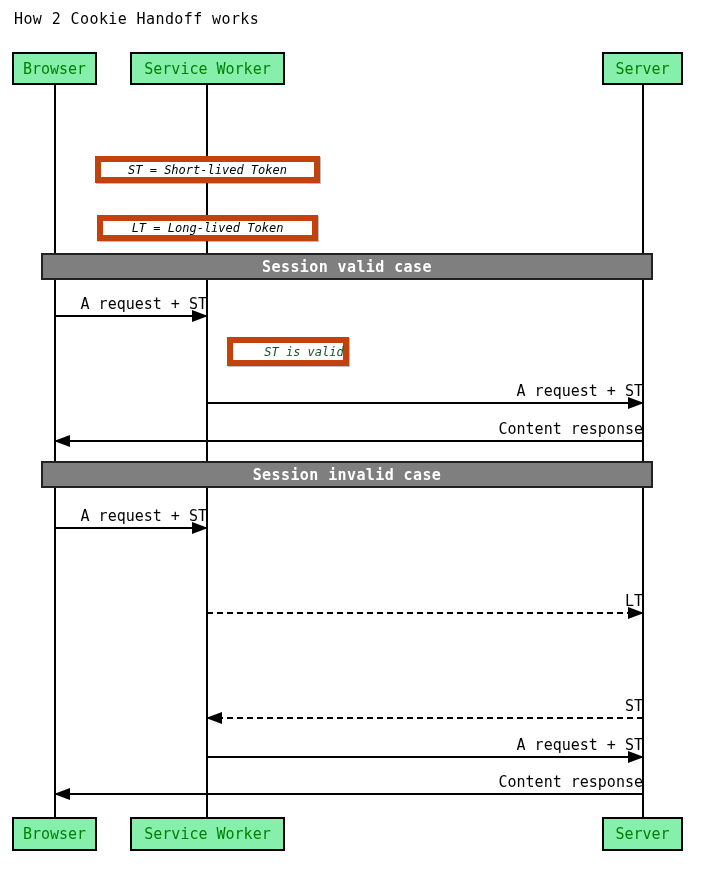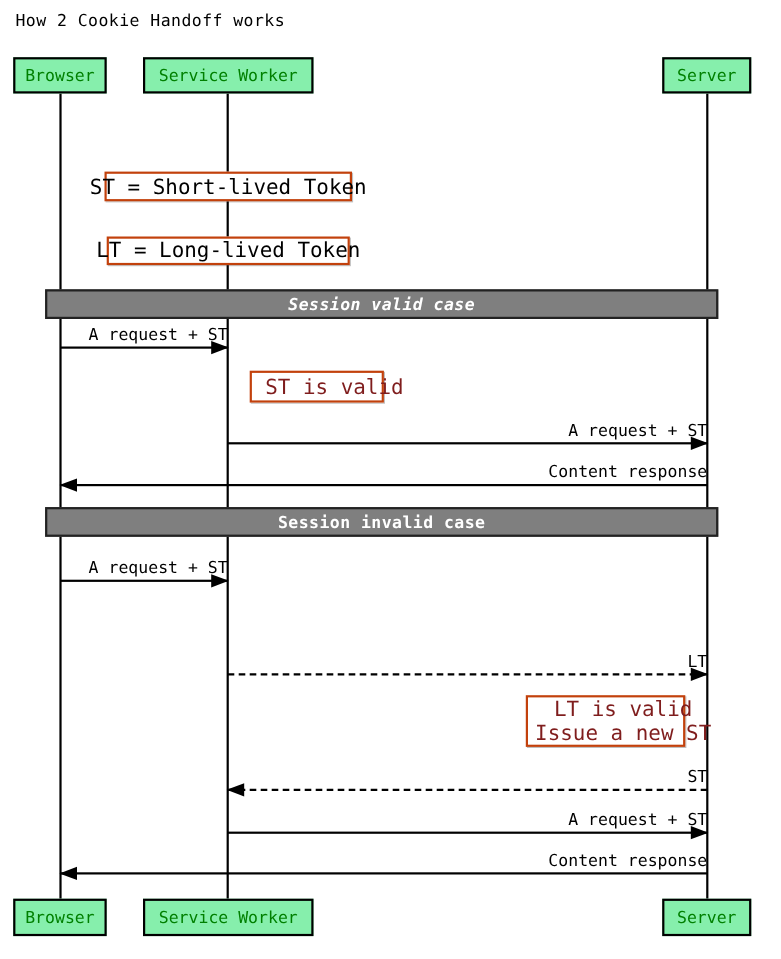--- a/index.html
+++ b/index.html
@@ -9,25 +9,25 @@
     color:#000;overflow:hidden;
   }
   .title{position:absolute;left:14px;top:10px;font-size:15px;letter-spacing:.4px;white-space:nowrap;}
   .lifeline{position:absolute;top:85px;height:732px;width:2px;background:#000;}
   .actor{
     position:absolute;box-sizing:border-box;border:2px solid #000;background:#86efac;
     display:flex;align-items:center;justify-content:center;
     color:#008000;font-size:15px;white-space:nowrap;
   }
   .note{
-    position:absolute;box-sizing:border-box;border:2px solid #c2410c;background:#fff;
+    position:absolute;box-sizing:border-box;border:6px solid #c2410c;background:#fff;
     display:flex;flex-direction:column;align-items:center;justify-content:center;
-    font-size:19px;white-space:nowrap;box-shadow:1px 1px 0 rgba(0,0,0,.25);
+    font-size:12px;white-space:nowrap;box-shadow:1px 1px 0 rgba(0,0,0,.25);font-style:italic;
   }
-  .note.blue{color:#7f1d1d;padding-left:32px;}
+  .note.blue{color:#14532d;padding-left:32px;}
   .note.red{color:#ff0000;}
   .section-bar{
     position:absolute;left:41px;width:612px;height:27px;box-sizing:border-box;
     background:#7f7f7f;border:2px solid #222;
     display:flex;align-items:center;justify-content:center;
     color:#fff;font-weight:bold;font-size:15px;letter-spacing:.4px;
   }
   .msg{position:absolute;}
   .msg-label{text-align:right;font-size:15px;height:18px;line-height:18px;white-space:nowrap;}
   .msg-line{position:relative;height:0;border-top:2px solid #000;margin-top:2px;}
@@ -52,21 +52,21 @@
   <div class="lifeline" style="left:206px;"></div>
   <div class="lifeline" style="left:642px;"></div>
 
   <div class="actor" style="left:12px;top:52px;width:85px;height:33px;">Browser</div>
   <div class="actor" style="left:130px;top:52px;width:155px;height:33px;">Service Worker</div>
   <div class="actor" style="left:602px;top:52px;width:81px;height:33px;">Server</div>
 
   <div class="note" style="left:95px;top:156px;width:225px;height:27px;">ST = Short-lived Token</div>
   <div class="note" style="left:97px;top:215px;width:221px;height:26px;">LT = Long-lived Token</div>
 
-  <div class="section-bar" style="top:263px;font-style:italic;">Session valid case</div>
+  <div class="section-bar" style="top:253px;">Session valid case</div>
 
   <div class="msg" style="left:55px;top:295px;width:152px;">
     <div class="msg-label">A request + ST</div>
     <div class="msg-line to-right"></div>
   </div>
 
   <div class="note blue" style="left:227px;top:337px;width:122px;height:29px;">ST is valid</div>
 
   <div class="msg" style="left:207px;top:382px;width:436px;">
     <div class="msg-label">A request + ST</div>
@@ -84,24 +84,20 @@
     <div class="msg-label">A request + ST</div>
     <div class="msg-line to-right"></div>
   </div>
 
 
   <div class="msg" style="left:207px;top:592px;width:436px;">
     <div class="msg-label">LT</div>
     <div class="msg-line dashed to-right"></div>
   </div>
 
-  <div class="note blue" style="left:478px;top:632px;width:145px;height:47px;">
-    <div>LT is valid</div>
-    <div>Issue a new ST</div>
-  </div>
 
   <div class="msg" style="left:207px;top:697px;width:436px;">
     <div class="msg-label">ST</div>
     <div class="msg-line dashed to-left"></div>
   </div>
 
   <div class="msg" style="left:207px;top:736px;width:436px;">
     <div class="msg-label">A request + ST</div>
     <div class="msg-line to-right"></div>
   </div>

